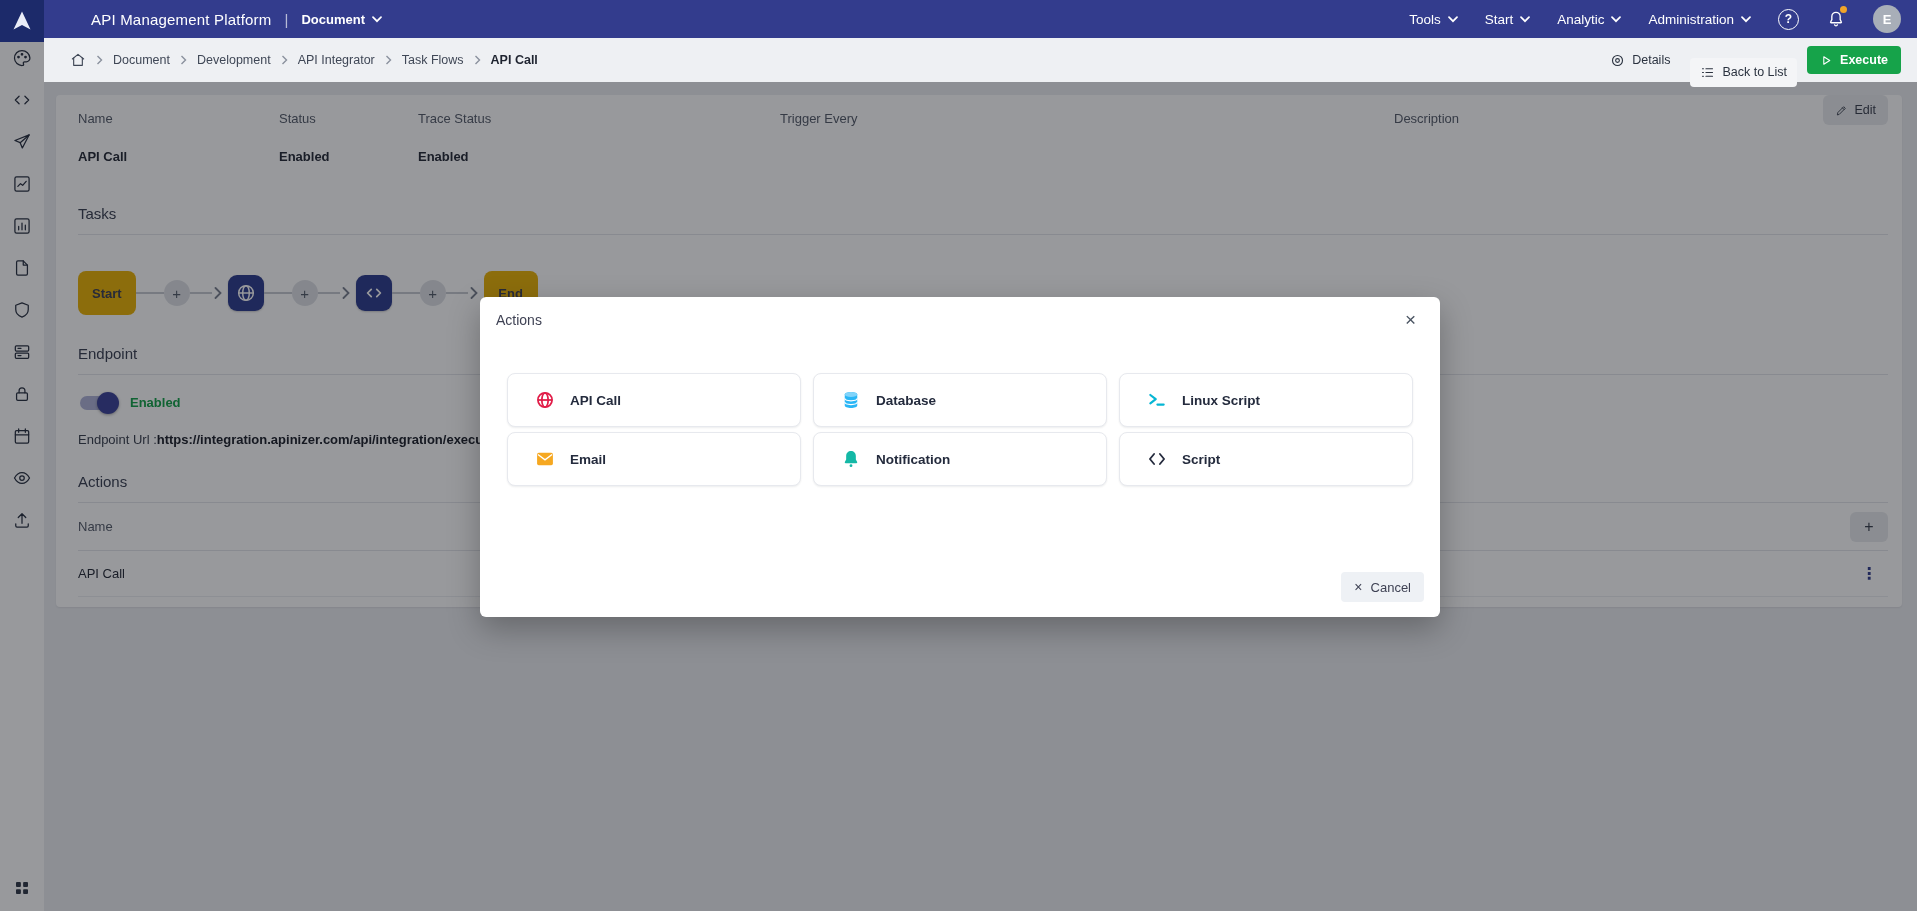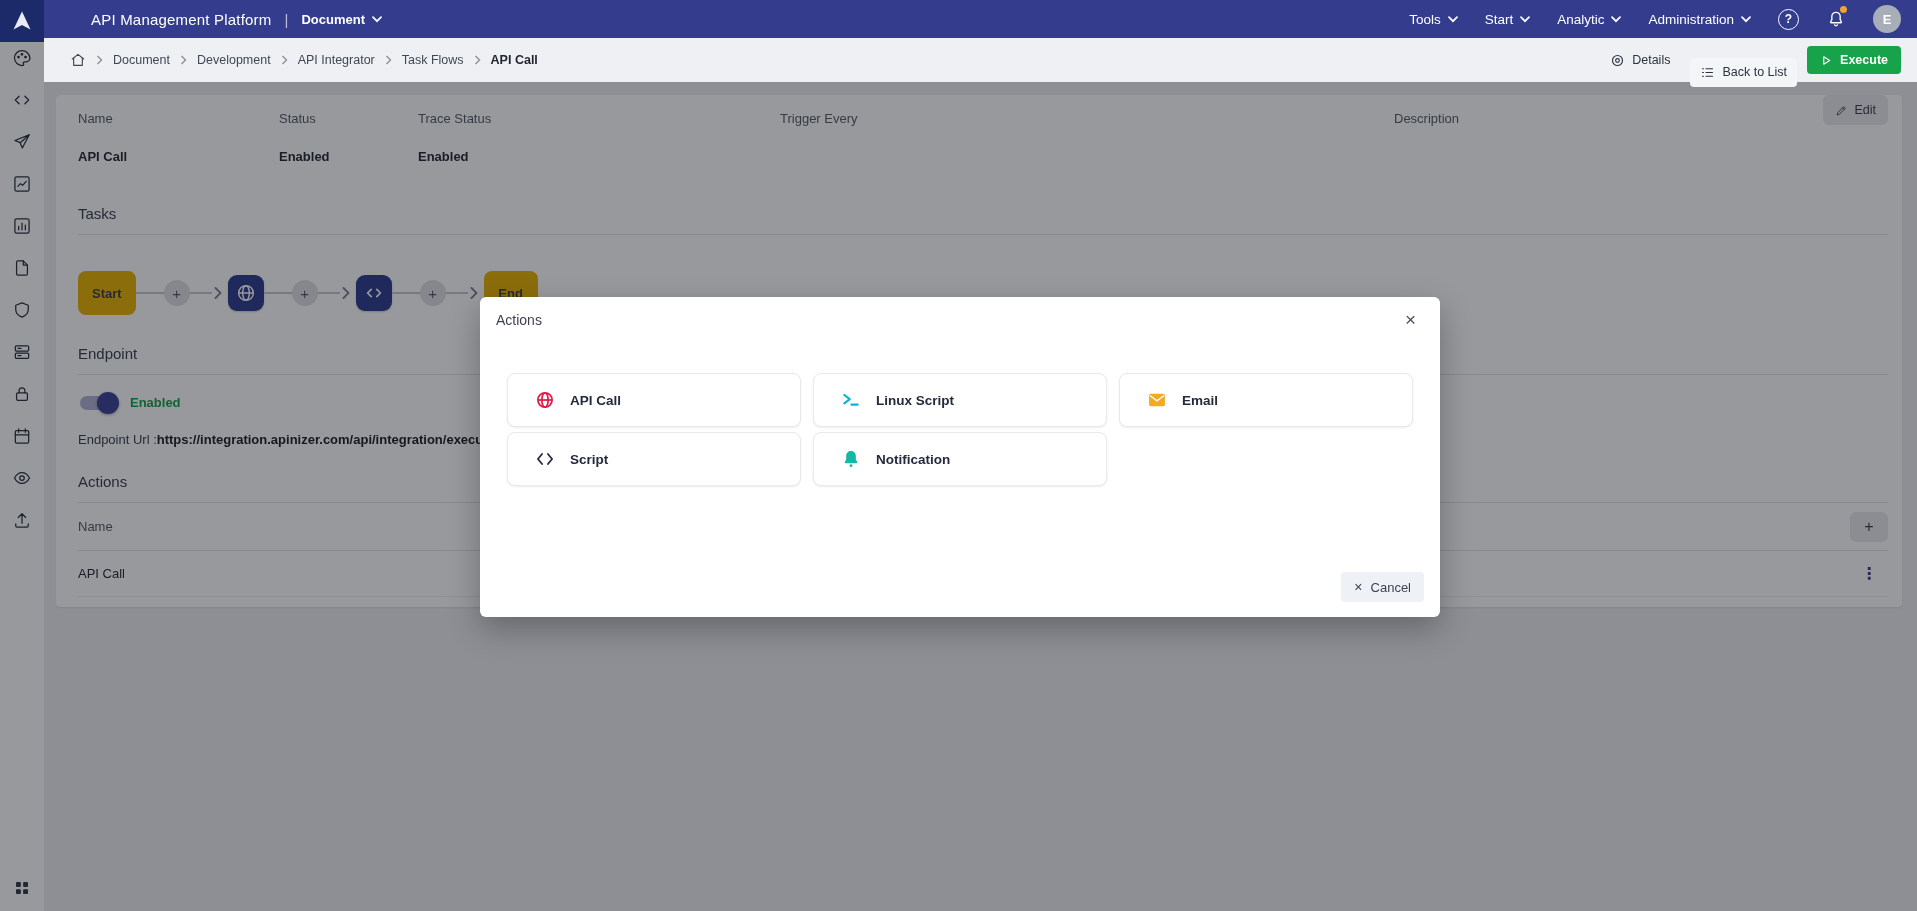--- a/index.html
+++ b/index.html
@@ -439,52 +439,62 @@
           <svg width="20" height="20" viewBox="0 0 24 24" fill="none" stroke="#e11d48" stroke-width="2.1">
             <circle cx="12" cy="12" r="8.5"></circle>
             <path d="M3.5 12h17"></path>
             <ellipse cx="12" cy="12" rx="3.8" ry="8.5"></ellipse>
           </svg>
         </span>
       <span>API Call</span>
     </div>
     <div class="action-card">
       <span>
+          <svg width="20" height="20" viewBox="0 0 24 24">
+            <path d="M4.5 5.5c0-1.66 3.36-3 7.5-3s7.5 1.34 7.5 3v13c0 1.66-3.36 3-7.5 3s-7.5-1.34-7.5-3z" fill="#29b6f6"></path>
+            <ellipse cx="12" cy="5.5" rx="7.5" ry="3" fill="#81d4fa"></ellipse>
+            <path d="M4.5 10c0 1.66 3.36 3 7.5 3s7.5-1.34 7.5-3M4.5 14.5c0 1.66 3.36 3 7.5 3s7.5-1.34 7.5-3" stroke="#fff" stroke-width="1.3" fill="none"></path>
+          </svg>
+        </span>
+      <span>Database</span>
+    </div>
+    <div class="action-card">
+      <span>
           <svg width="20" height="20" viewBox="0 0 24 24" fill="none" stroke="#06b6d4" stroke-width="2.6" stroke-linecap="round" stroke-linejoin="round">
             <path d="M4 6l6.5 5L4 16"></path>
             <path d="M12.5 17.5H20"></path>
           </svg>
         </span>
       <span>Linux Script</span>
     </div>
     <div class="action-card">
       <span>
           <svg width="20" height="20" viewBox="0 0 24 24">
             <rect x="2.5" y="4.5" width="19" height="15" rx="2" fill="#f6a821"></rect>
             <path d="M3.5 6.5L12 13l8.5-6.5" fill="none" stroke="#fff" stroke-width="1.6"></path>
           </svg>
         </span>
       <span>Email</span>
     </div>
     <div class="action-card">
       <span>
-          <svg width="20" height="20" viewBox="0 0 24 24" fill="none" stroke="#252b3d" stroke-width="2.2" stroke-linecap="round" stroke-linejoin="round">
-            <path d="M8.5 6l-5 6 5 6M15.5 6l5 6-5 6"></path>
-          </svg>
-        </span>
-      <span>Script</span>
-    </div>
-    <div class="action-card">
-      <span>
           <svg width="20" height="20" viewBox="0 0 24 24">
             <path d="M12 2.5c-3.3 0-5.8 2.5-5.8 5.8v4.4l-1.6 2.9c-.3.6.1 1.4.9 1.4h13c.8 0 1.2-.8.9-1.4l-1.6-2.9V8.3c0-3.3-2.5-5.8-5.8-5.8z" fill="#14b8a6"></path>
             <circle cx="12" cy="20" r="1.7" fill="#14b8a6"></circle>
           </svg>
         </span>
       <span>Notification</span>
+    </div>
+    <div class="action-card">
+      <span>
+          <svg width="20" height="20" viewBox="0 0 24 24" fill="none" stroke="#252b3d" stroke-width="2.2" stroke-linecap="round" stroke-linejoin="round">
+            <path d="M8.5 6l-5 6 5 6M15.5 6l5 6-5 6"></path>
+          </svg>
+        </span>
+      <span>Script</span>
     </div>
   </div>
 
   <button class="modal-cancel">
     <span class="cancel-x">×</span>
     <span>Cancel</span>
   </button>
 </div>
 
 </body></html>

